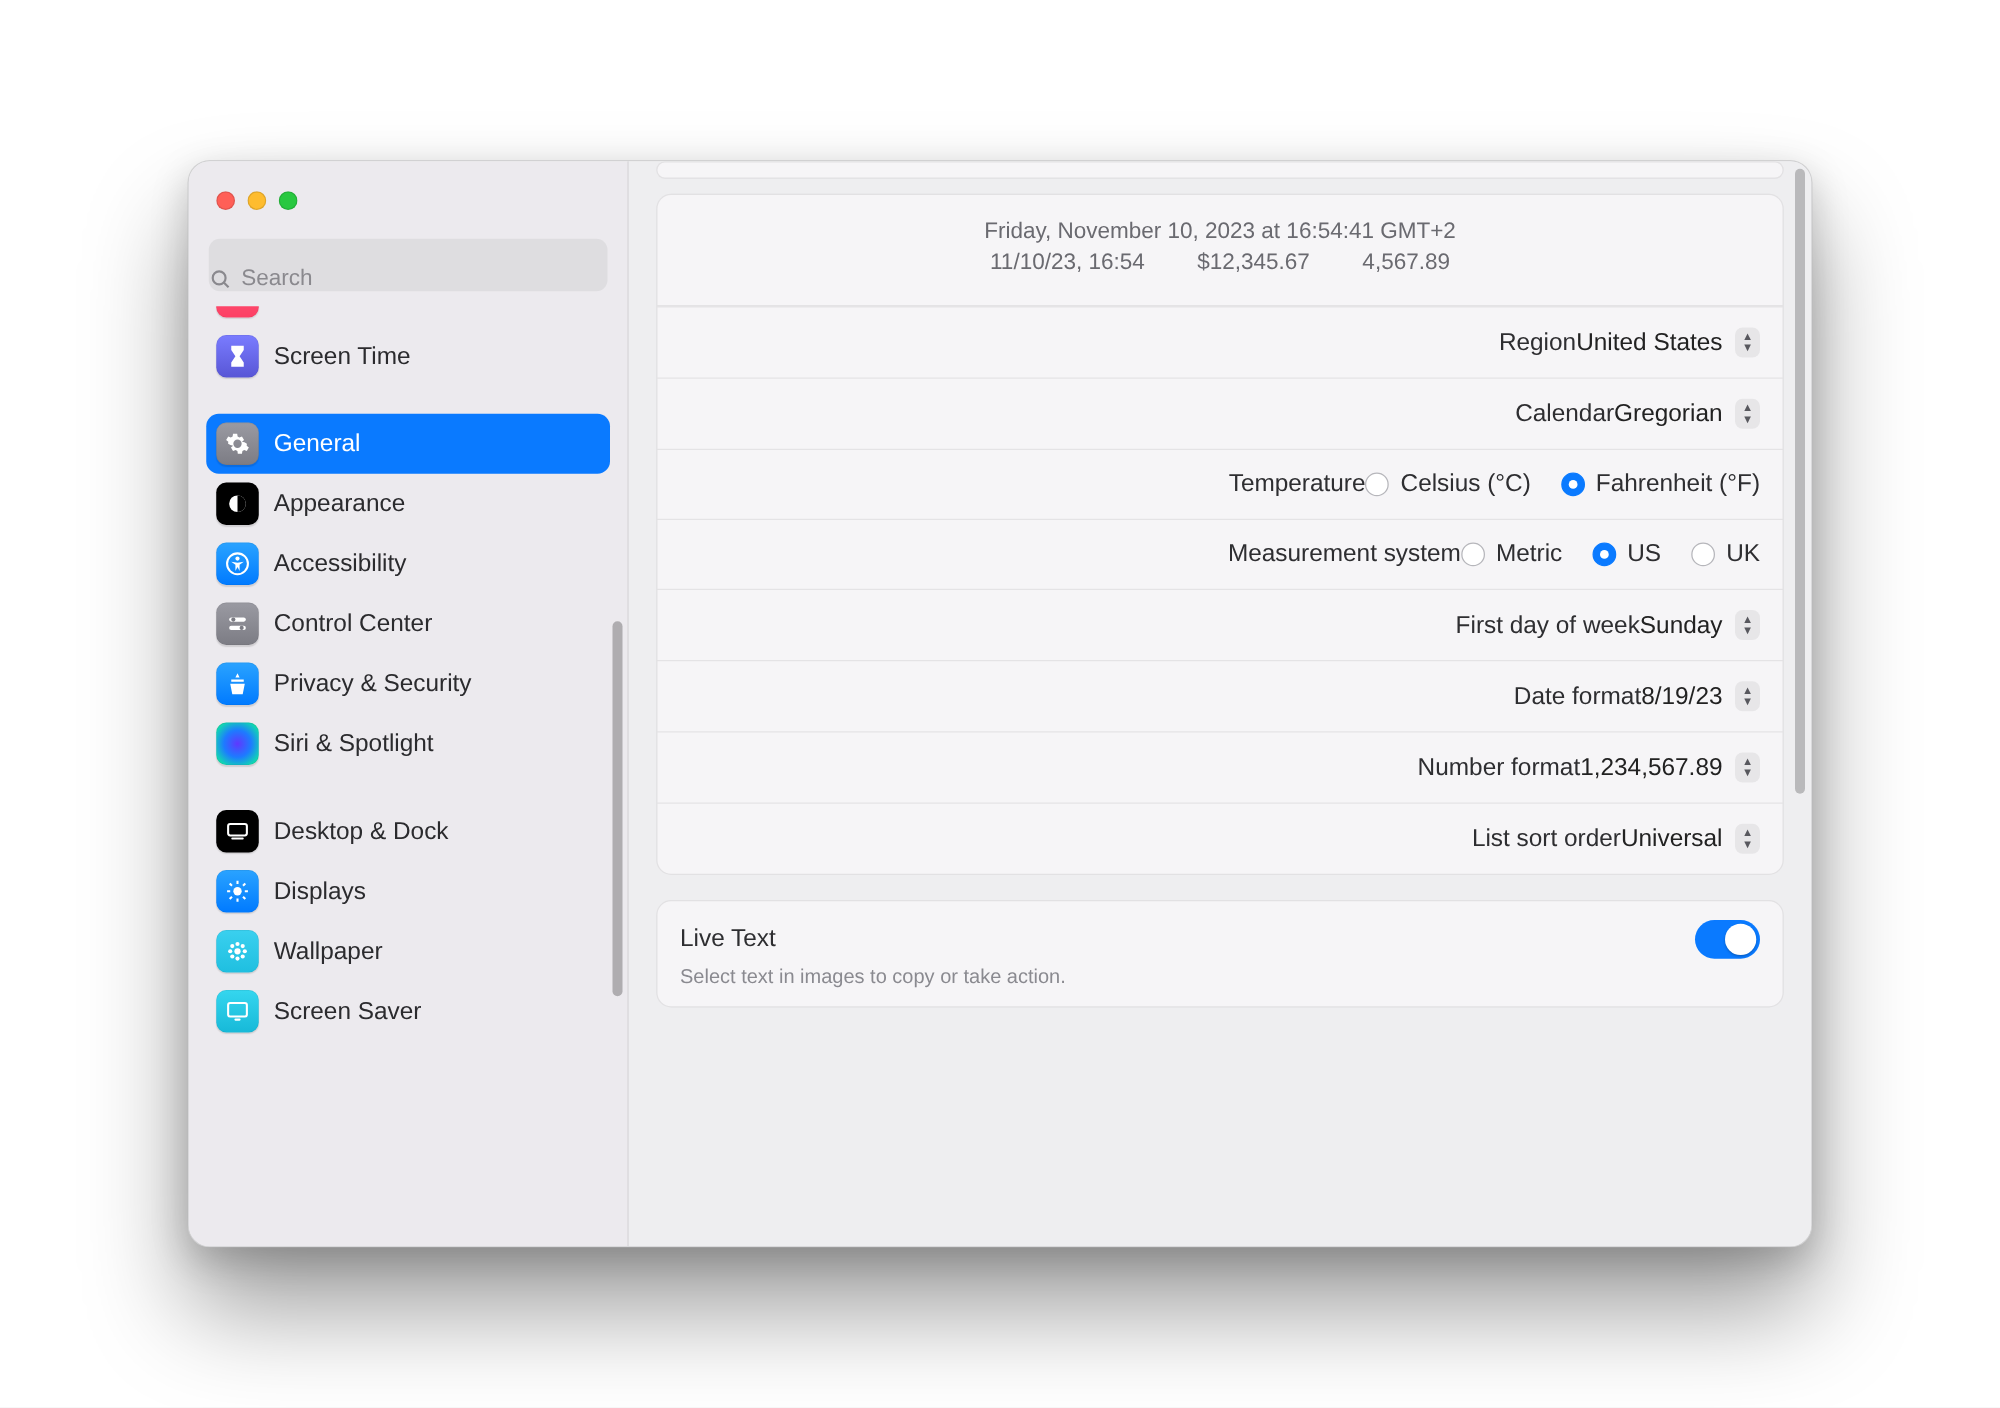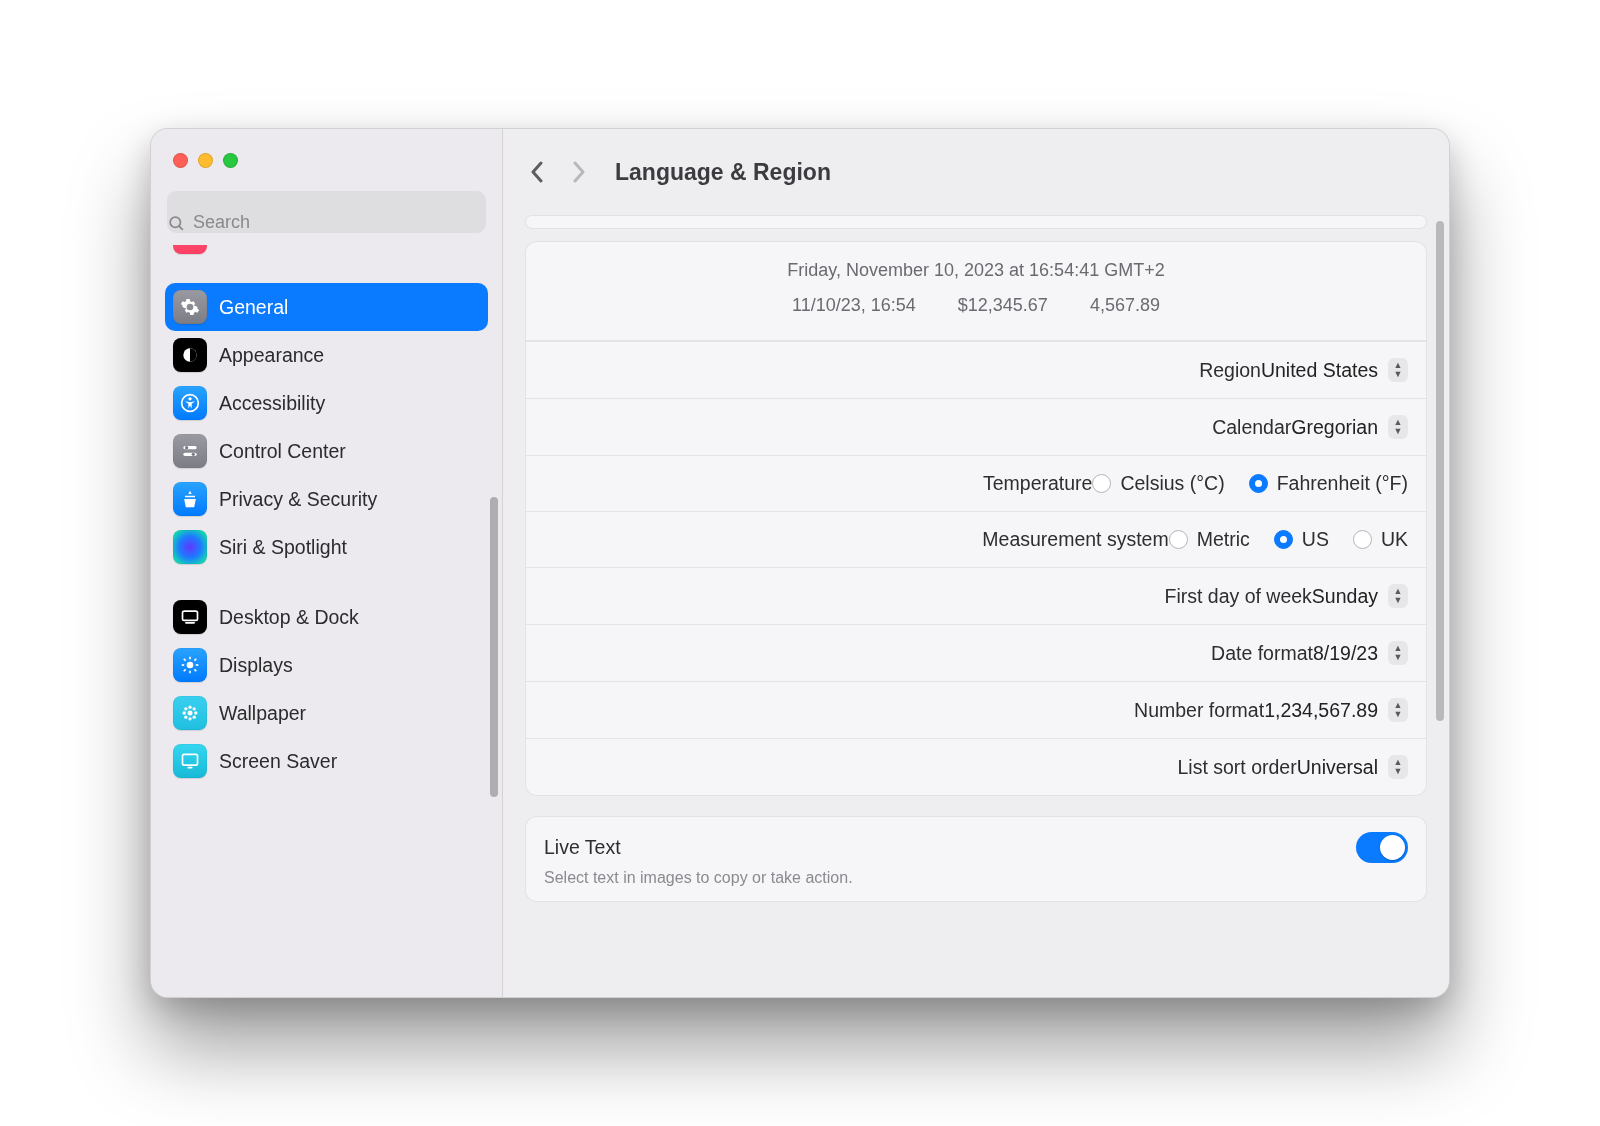--- a/index.html
+++ b/index.html
@@ -160,21 +160,21 @@
   }
 
   .preview {
     text-align: center;
     padding: 18px 12px 24px;
     color: #6a6a70;
     font-size: 18px;
     border-bottom: 1px solid rgba(0,0,0,0.07);
   }
   .preview .line2 {
-    margin-top: 14px;
+    margin-top: 4px;
     display: flex;
     gap: 42px;
     justify-content: center;
   }
 
   .row {
     display: flex;
     align-items: center;
     justify-content: flex-end;
     padding: 16px 18px;
@@ -323,20 +323,28 @@
         <div class="sidebar-item cut">
           <div class="app-icon ic-sound">
             <svg class="svg16 svg-white" viewBox="0 0 24 24">
                 <path d="M4 9v6h4l6 5V4L8 9H4zm13 3a4 4 0 0 0-2-3.5v7A4 4 0 0 0 17 12z"></path>
               </svg>
           </div>
           <span>Sound</span>
         </div>
 
 
+        <div class="sidebar-item">
+          <div class="app-icon ic-screentime">
+            <svg class="svg16 svg-white" viewBox="0 0 24 24">
+                <path d="M6 2h12v4l-4 6 4 6v4H6v-4l4-6-4-6V2z"></path>
+              </svg>
+          </div>
+          <span>Screen Time</span>
+        </div>
 
         <div class="group-gap"></div>
 
         <div class="sidebar-item selected">
           <div class="app-icon ic-general">
             <svg class="svg16 svg-white" viewBox="0 0 24 24">
                 <path d="M12 8a4 4 0 1 0 0 8 4 4 0 0 0 0-8zm9 4a9 9 0 0 1-.2 1.9l2.1 1.6-2 3.5-2.5-1a7 7 0 0 1-1.7 1l-.4 2.6h-4l-.4-2.6a7 7 0 0 1-1.7-1l-2.5 1-2-3.5 2.1-1.6A9 9 0 0 1 3 12a9 9 0 0 1 .2-1.9L1.1 8.5l2-3.5 2.5 1a7 7 0 0 1 1.7-1L7.7 2.4h4l.4 2.6a7 7 0 0 1 1.7 1l2.5-1 2 3.5-2.1 1.6A9 9 0 0 1 21 12z"></path>
               </svg>
           </div>
           <span>General</span>
@@ -447,33 +455,20 @@
           <span>Screen Saver</span>
         </div>
 
       </div>
       <div class="sidebar-scrollbar"></div>
     </div>
   </div>
 
   <div class="main">
 
-    <div class="main-header">
-      <div class="nav-btn">
-        <svg width="14" height="22" viewBox="0 0 14 22" fill="none" stroke="currentColor" stroke-width="3" stroke-linecap="round" stroke-linejoin="round">
-            <polyline points="11,2 3,11 11,20"></polyline>
-          </svg>
-      </div>
-      <div class="nav-btn disabled">
-        <svg width="14" height="22" viewBox="0 0 14 22" fill="none" stroke="currentColor" stroke-width="3" stroke-linecap="round" stroke-linejoin="round">
-            <polyline points="3,2 11,11 3,20"></polyline>
-          </svg>
-      </div>
-      <div class="page-title">Language &amp; Region</div>
-    </div>
 
     <div class="main-scroll">
       <div class="prev-card-sliver"></div>
 
       <div class="card">
 
         <div class="preview">
           <div>Friday, November 10, 2023 at 16:54:41 GMT+2</div>
           <div class="line2">
             <span>11/10/23, 16:54</span>

